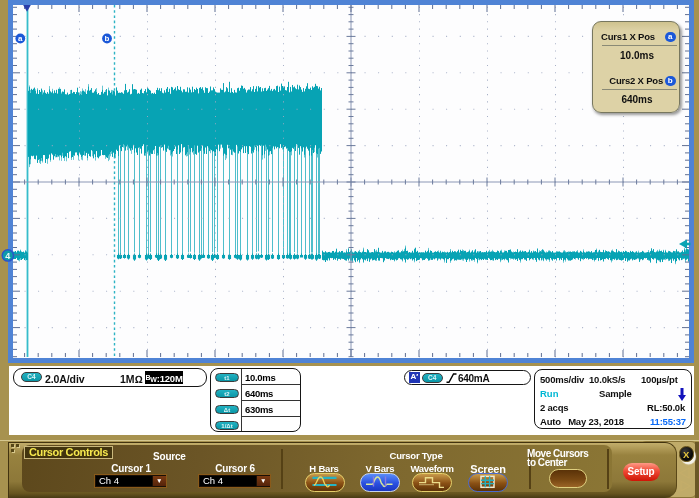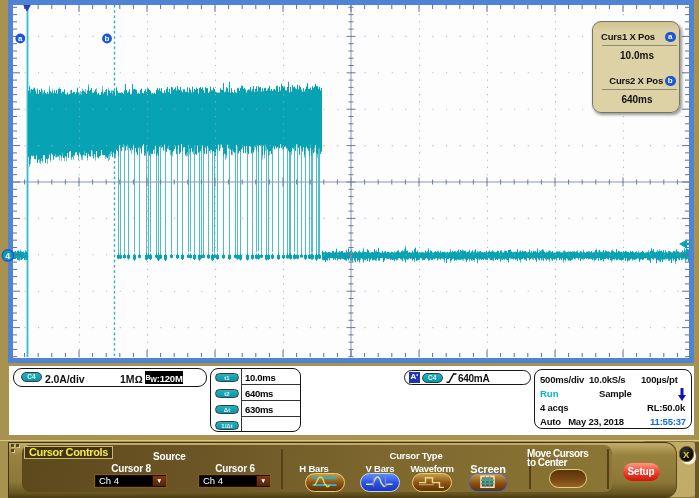--- a/index.html
+++ b/index.html
@@ -73,21 +73,21 @@
 
   <div class="abs" style="left:534px;top:6px;width:158px;height:60px;background:#fff;border:1.4px solid #161616;border-radius:8px">
     <div class="abs b" style="left:5px;top:4px;font-size:9.5px;letter-spacing:-0.2px">500ms/div&nbsp; 10.0kS/s</div>
     <div class="abs b" style="left:106px;top:4px;font-size:9.5px;letter-spacing:-0.2px">100µs/pt</div>
     <div class="abs" style="left:5px;top:18px;font-size:9.5px;font-weight:bold;color:#00b7d4">Run</div>
     <div class="abs b" style="left:64px;top:18px;font-size:9.5px;letter-spacing:-0.2px">Sample</div>
     <svg class="abs" style="left:143px;top:18px" width="8" height="13">
           <path d="M4 0 V8" stroke="#1111bb" stroke-width="3"></path>
           <path d="M0 7 L8 7 L4 13 Z" fill="#1111bb"></path>
         </svg>
-    <div class="abs b" style="left:5px;top:32px;font-size:9.5px;letter-spacing:-0.2px">4 acqs</div>
+    <div class="abs b" style="left:5px;top:32px;font-size:9.5px;letter-spacing:-0.2px">2 acqs</div>
     <div class="abs b" style="left:112px;top:32px;font-size:9.5px;letter-spacing:-0.2px">RL:50.0k</div>
     <div class="abs b" style="left:5px;top:46px;font-size:9.5px;letter-spacing:-0.2px">Auto&nbsp;&nbsp; May 23, 2018</div>
     <div class="abs" style="left:115px;top:46px;font-size:9.5px;font-weight:bold;color:#0a6af6;letter-spacing:-0.2px">11:55:37</div>
   </div>
 </div>
 
 <div class="abs" style="left:592px;top:21px;width:88px;height:92px;background:linear-gradient(#cfc28e,#ddd2a6 10%,#ddd2a6);border:1px solid #77775f;border-radius:9px;box-shadow:1.5px 2px 3px rgba(70,70,70,0.55)">
   <div class="abs b" style="left:0;top:8.5px;width:70px;text-align:center;font-size:9.5px;letter-spacing:-0.2px">Curs1 X Pos</div>
   <div class="abs" style="left:72px;top:9.5px;width:10.5px;height:10.5px;border-radius:50%;background:#1b58d8;color:#fff;font-size:8px;font-weight:bold;text-align:center;line-height:10.5px">a</div>
   <div class="abs" style="left:9px;top:23px;width:75px;height:1px;background:#8a8a76"></div>
@@ -106,39 +106,39 @@
 
   <div class="abs" style="left:8px;top:5px;width:669px;height:56px;background:linear-gradient(#c3ae6b,#98823f 22%,#8d7839 70%,#66541f 92%,#473a14);border-top:1px solid #42330f;border-left:1px solid #42330f;border-right:1.5px solid #5a4818;border-radius:0 12px 12px 0"></div>
 
   <div class="abs" style="left:22px;top:8px;width:590px;height:47px;background:linear-gradient(100deg,#5d481c,#6b5526 30%,#7d672e 60%,#8b7635);border-radius:8px"></div>
 
   <div class="abs" style="left:11px;top:7px;width:3px;height:3px;background:#564617;box-shadow:5px 0 #564617,0 5px #564617,5px 5px #56461700,1px 1px #d8c88c,6px 1px #d8c88c,1px 6px #d8c88c"></div>
 
   <div class="abs" style="left:24px;top:9px;width:89px;height:12.5px;background:#42340e;border:1.3px solid #c9b87c;color:#f6e94e;font-weight:bold;font-size:11px;letter-spacing:-0.35px;text-align:center;line-height:10.2px">Cursor Controls</div>
 
   <div class="abs wt" style="left:153px;top:13.5px;width:60px;font-size:10px;letter-spacing:-0.2px">Source</div>
-  <div class="abs wt" style="left:101px;top:25.5px;width:60px;text-align:center;font-size:10px;letter-spacing:-0.2px">Cursor 8</div>
+  <div class="abs wt" style="left:101px;top:25.5px;width:60px;text-align:center;font-size:10px;letter-spacing:-0.2px">Cursor 1</div>
   <div class="abs wt" style="left:205px;top:26px;width:60px;text-align:center;font-size:10px;letter-spacing:-0.2px">Cursor 6</div>
 
   <div class="abs" style="left:94px;top:36.5px;width:73px;height:14px;border:1px solid #8a5a1a;background:#1a1006">
     <div class="abs" style="left:1px;top:1px;width:56px;height:10.5px;background:#000;color:#fff;font-size:9.5px;line-height:10.5px;padding-left:3px">Ch 4</div>
     <div class="abs" style="left:57.5px;top:1px;width:13.5px;height:10.5px;background:linear-gradient(#7a3a12,#55230a);color:#fff;font-size:6.5px;line-height:10.5px;text-align:center">▼</div>
   </div>
 
   <div class="abs" style="left:198px;top:36.5px;width:73px;height:14px;border:1px solid #8a5a1a;background:#1a1006">
     <div class="abs" style="left:1px;top:1px;width:56px;height:10.5px;background:#000;color:#fff;font-size:9.5px;line-height:10.5px;padding-left:3px">Ch 4</div>
     <div class="abs" style="left:57.5px;top:1px;width:13.5px;height:10.5px;background:linear-gradient(#7a3a12,#55230a);color:#fff;font-size:6.5px;line-height:10.5px;text-align:center">▼</div>
   </div>
 
   <div class="abs" style="left:280.5px;top:12px;width:2px;height:40px;background:#554115"></div>
   <div class="abs" style="left:529px;top:12px;width:2px;height:40px;background:#554115"></div>
   <div class="abs" style="left:606.5px;top:12px;width:2px;height:40px;background:#554115"></div>
 
   <div class="abs wt" style="left:376px;top:12.5px;width:80px;text-align:center;font-size:9.5px;letter-spacing:-0.2px">Cursor Type</div>
-  <div class="abs wt" style="left:284px;top:25.5px;width:60px;text-align:center;font-size:9.5px;letter-spacing:-0.2px">H Bars</div>
+  <div class="abs wt" style="left:294px;top:25.5px;width:60px;text-align:center;font-size:9.5px;letter-spacing:-0.2px">H Bars</div>
   <div class="abs wt" style="left:350px;top:25.5px;width:60px;text-align:center;font-size:9.5px;letter-spacing:-0.2px">V Bars</div>
   <div class="abs wt" style="left:401px;top:25.5px;width:62px;text-align:center;font-size:9.5px;letter-spacing:-0.3px">Waveform</div>
   <div class="abs wt" style="left:458px;top:25.5px;width:60px;text-align:center;font-size:11px;letter-spacing:-0.2px">Screen</div>
 
   <div class="abs" style="left:304.5px;top:36px;width:40px;height:18.5px;border-radius:10px;background:linear-gradient(#c89a4a,#8a5014 55%,#5c3208);border:1.5px solid #e6cf6a">
     <svg width="37" height="15.5" style="position:absolute;left:0;top:0">
           <path d="M6.5 3.8 H30.5 M6.5 11 H30.5" stroke="#27b2c2" stroke-width="2.2" fill="none"></path>
           <path d="M8 11 C11 11 11 3 14.5 3 C18 3 17.5 11 20 11 C21 13.8 22.5 13.4 23.5 11" stroke="#ead060" stroke-width="1.3" fill="none"></path>
         </svg>
   </div>

